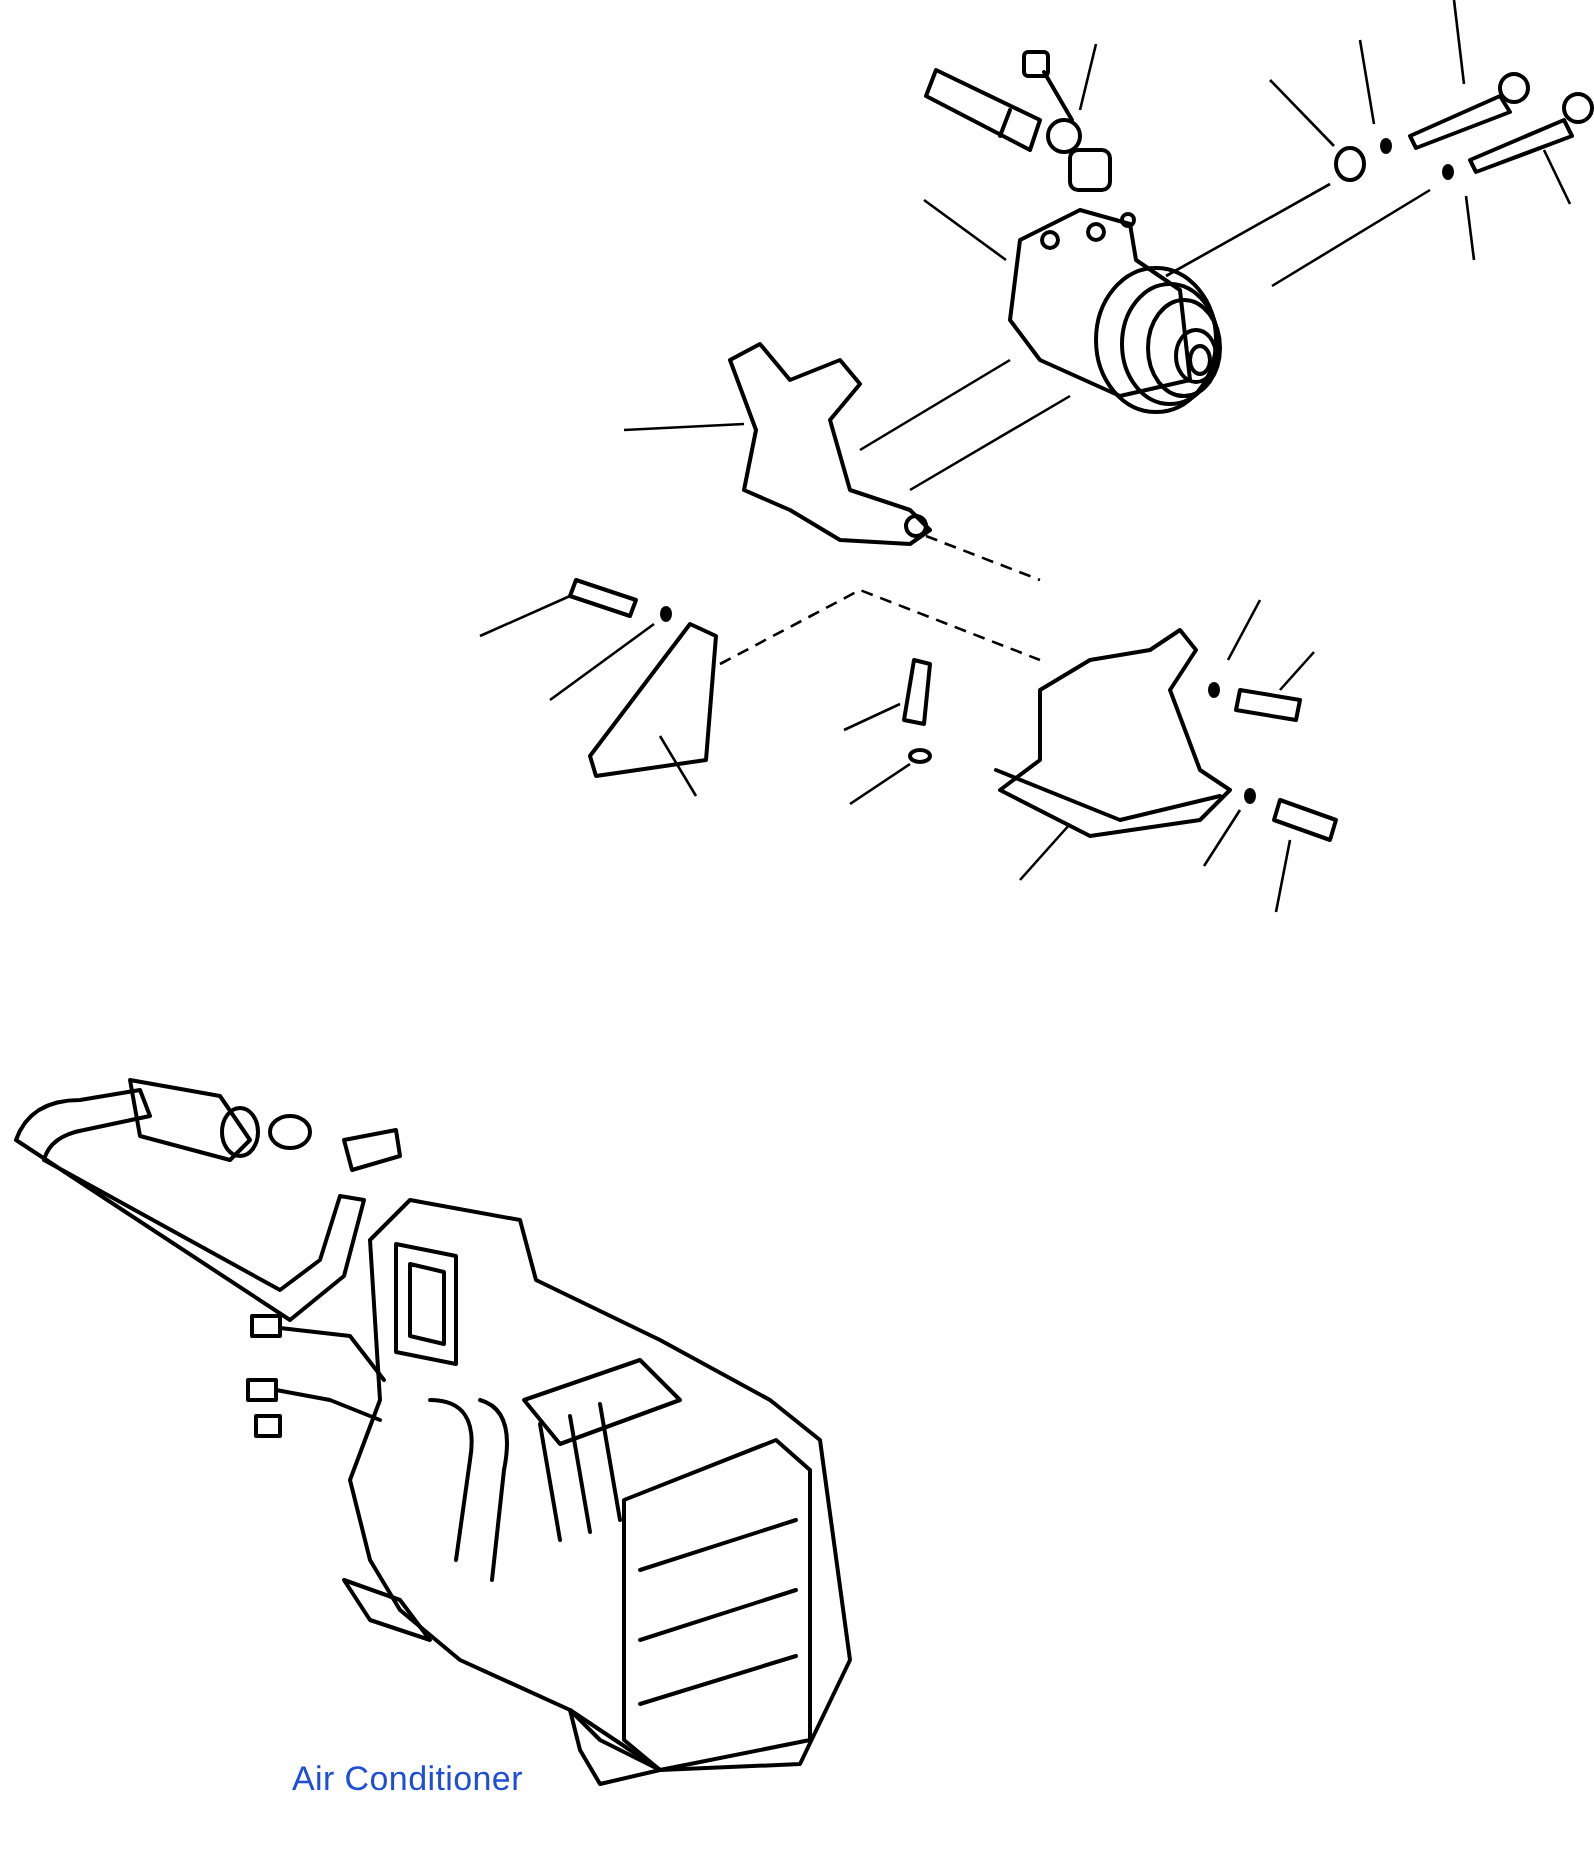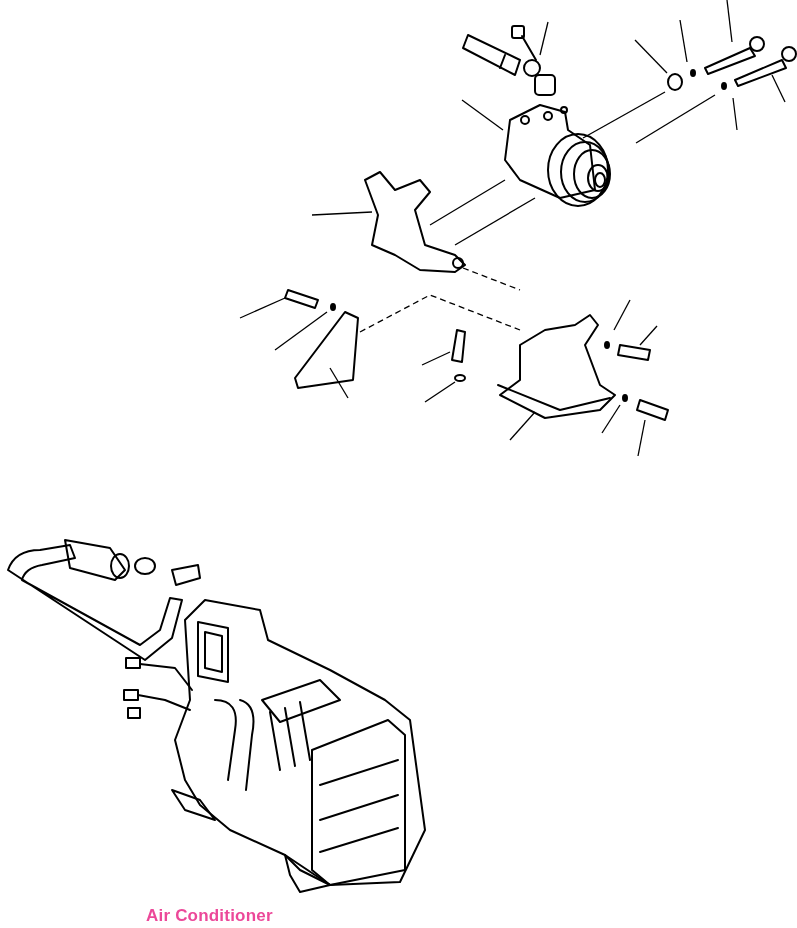--- a/index.html
+++ b/index.html
@@ -1,18 +1,18 @@
 <!DOCTYPE html>
 <html><head>
 <meta charset="utf-8">
 <style>
   html, body { margin:0; padding:0; background:#ffffff; }
   body { width:797px; height:928px; position:relative; overflow:hidden; font-family:"Liberation Sans", sans-serif; }
   #diagram { position:absolute; left:0; top:0; width:797px; height:928px; }
-  .caption { position:absolute; left:146px; top:906px; font-family:"Liberation Sans", sans-serif; font-weight:bold; font-size:17px; color:#ec4899; letter-spacing:0.2px; }
+  .caption { position:absolute; left:146px; top:880px; font-family:"Liberation Sans", sans-serif; font-weight:normal; font-size:17px; color:#1d4ed8; letter-spacing:0.2px; }
   svg .s { fill:none; stroke:#000; stroke-width:2; stroke-linejoin:round; stroke-linecap:round; }
   svg .t { fill:none; stroke:#000; stroke-width:1.3; }
   svg .f { fill:#000; }
   svg .w { fill:#fff; stroke:#000; stroke-width:2; }
   svg .d { fill:none; stroke:#000; stroke-width:1.3; stroke-dasharray:6 4; }
 </style>
 </head>
 <body>
 
 <svg id="diagram" viewBox="0 0 797 928" xmlns="http://www.w3.org/2000/svg">

